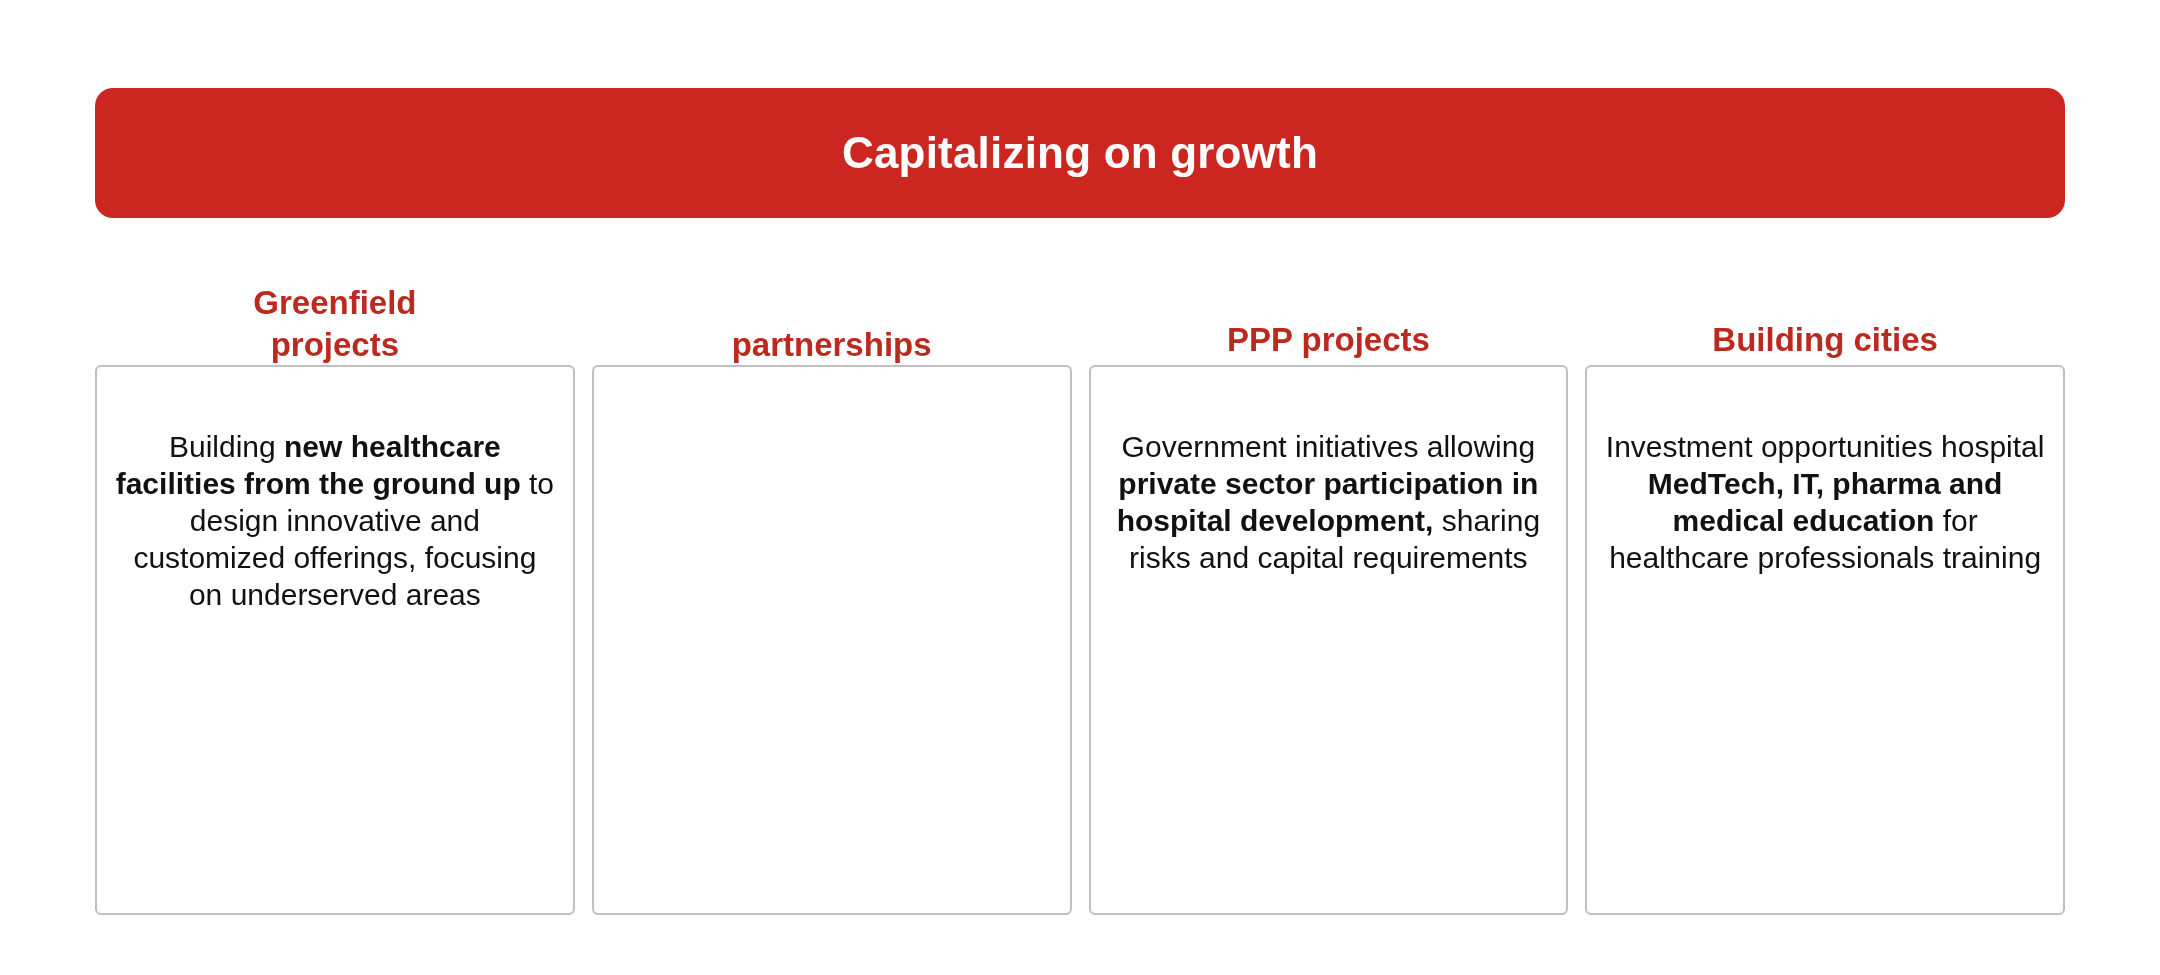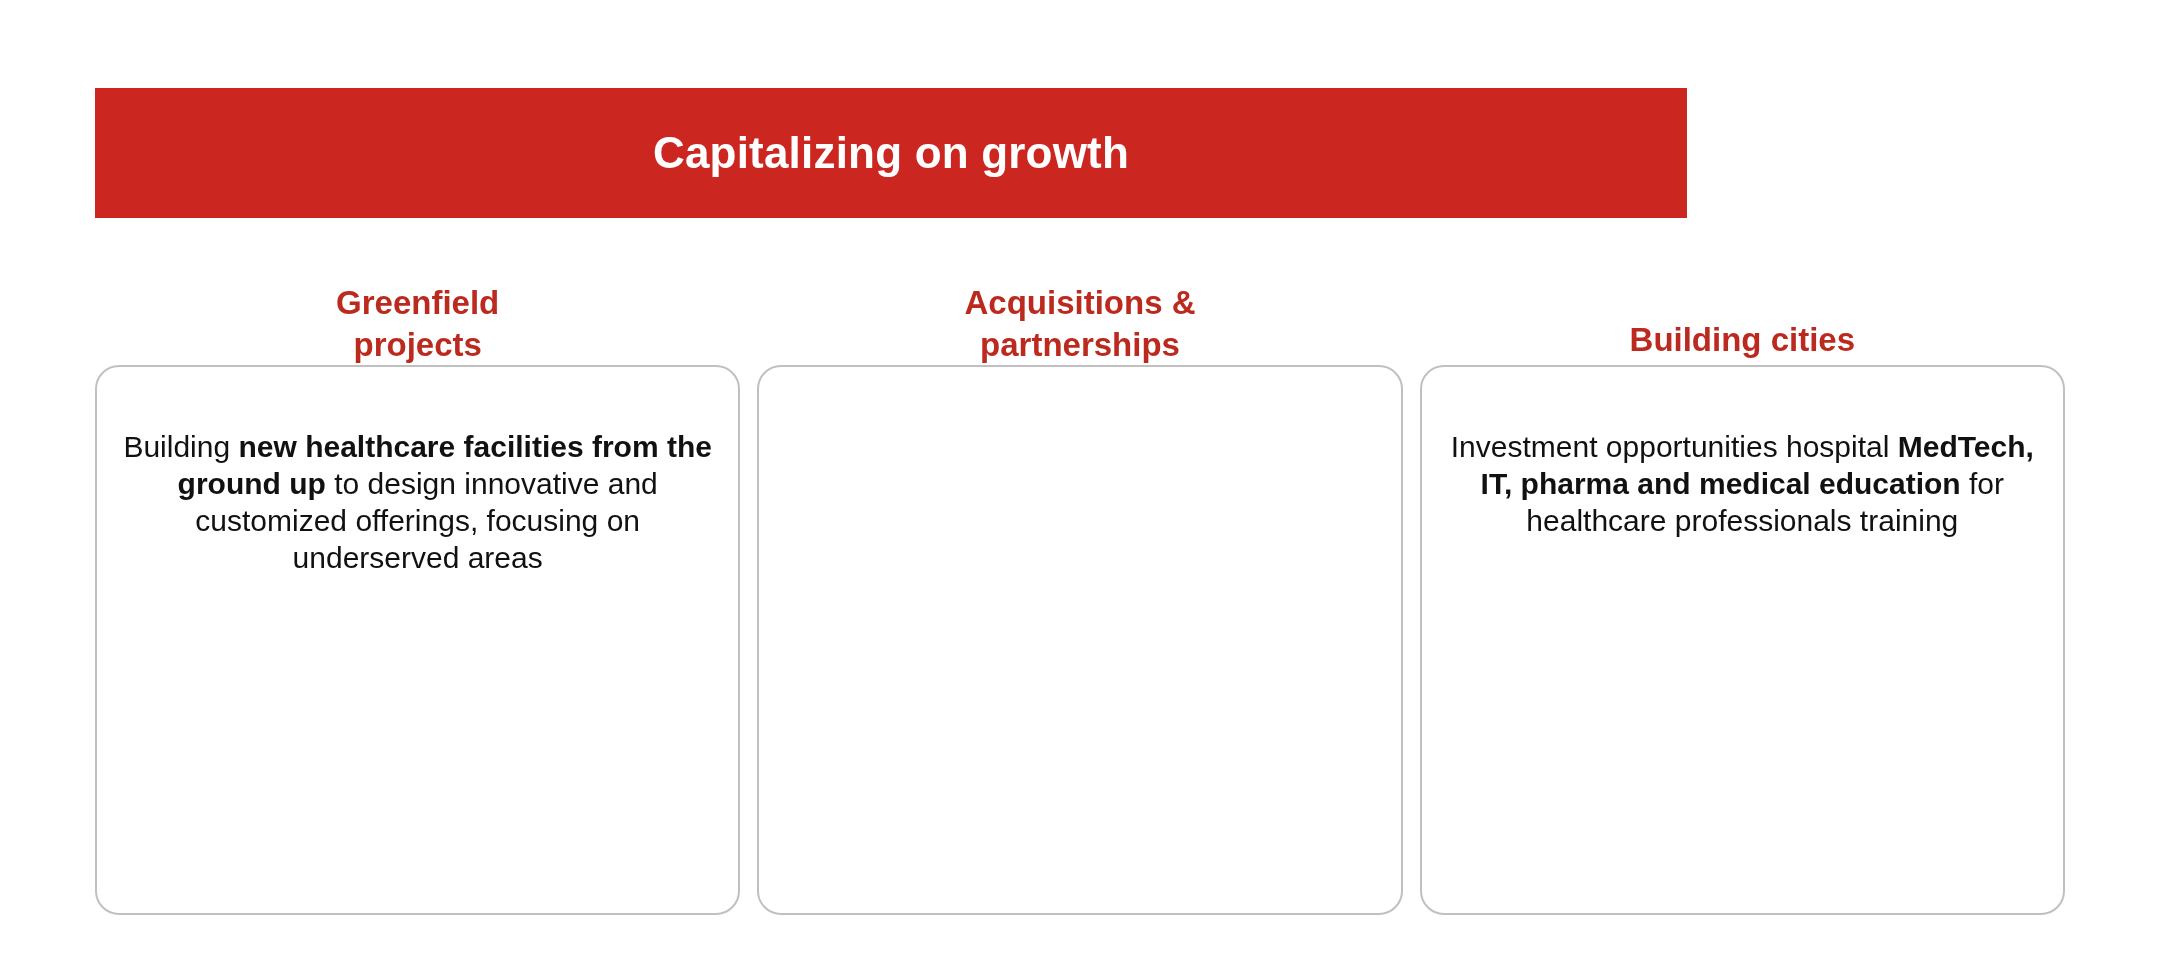--- a/index.html
+++ b/index.html
@@ -13,26 +13,27 @@
     font-family: "Liberation Sans", sans-serif;
     overflow: hidden;
     position: relative;
   }
 
   
   .banner {
     position: absolute;
     left: 95px;
     top: 88px;
-    width: 1592px;
+    width: 1970px;
     height: 130px;
     background: #cc2620;
     display: flex;
     align-items: center;
     justify-content: center;
+    border-radius: 18px;
   }
   .banner-title {
     color: #ffffff;
     font-size: 44px;
     font-weight: bold;
     letter-spacing: 0.2px;
     line-height: 1;
     font-family: "Liberation Sans", sans-serif;
   }
 
@@ -44,21 +45,21 @@
     width: 1970px;
     height: 550px;
     display: flex;
     gap: 17px;
   }
 
   .card {
     position: relative;
     flex: 1 1 0;
     border: 2px solid #c0c0c0;
-    border-radius: 24px;
+    border-radius: 6px;
     box-sizing: border-box;
     background: #ffffff;
     display: flex;
     flex-direction: column;
     align-items: center;
   }
 
   
   .card-title {
     position: absolute;
@@ -101,23 +102,27 @@
 </div>
 
 <div class="cards">
 
   <div class="card">
     <div class="card-title"><span>Greenfield</span><br><span>projects</span></div>
     <div class="card-body"><span>Building </span><b>new healthcare facilities from the ground up</b><span> to design innovative and customized offerings, focusing on underserved areas</span></div>
   </div>
 
   <div class="card">
-    <div class="card-title"><span>Acquisitions &amp;</span><br><span>partnerships</span></div>
+    <div class="card-title"><br><span>partnerships</span></div>
   </div>
 
+  <div class="card">
+    <div class="card-title one-line"><span>PPP projects</span></div>
+    <div class="card-body"><span>Government initiatives allowing </span><b>private sector participation in hospital development,</b><span> sharing risks and capital requirements</span></div>
+  </div>
 
 
   <div class="card">
     <div class="card-title one-line"><span>Building cities</span></div>
     <div class="card-body"><span>Investment opportunities hospital </span><b>MedTech, IT, pharma and medical education</b><span> for healthcare professionals training</span></div>
   </div>
 
 </div>
 
 </body></html>

